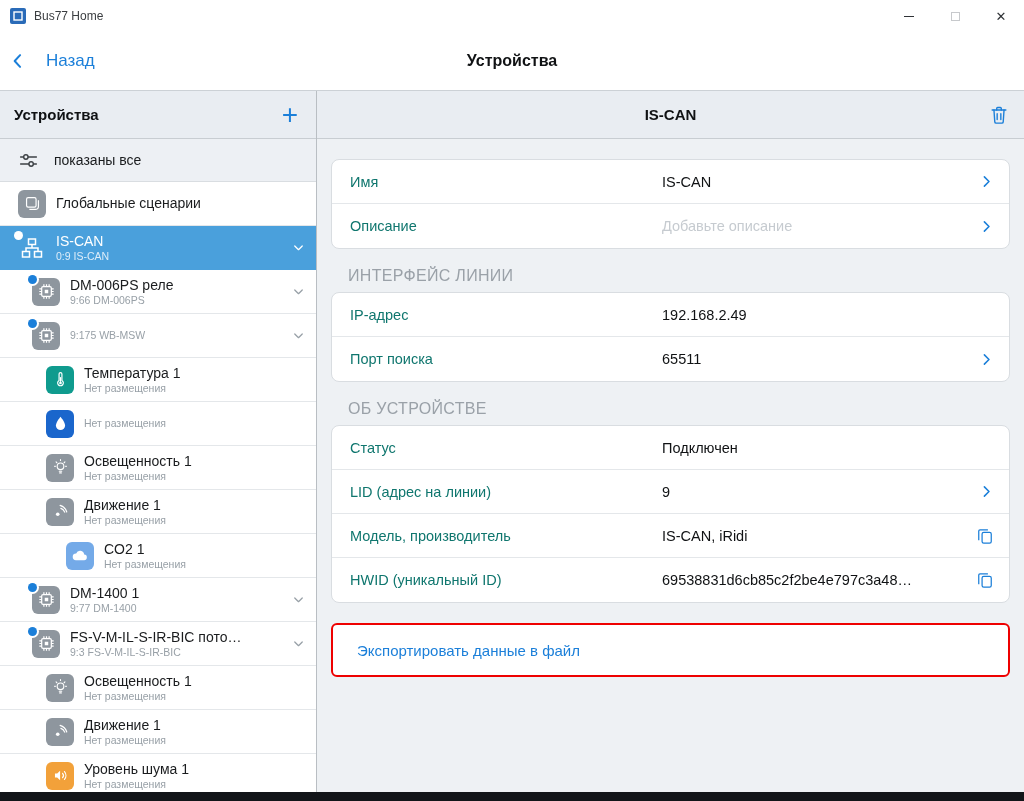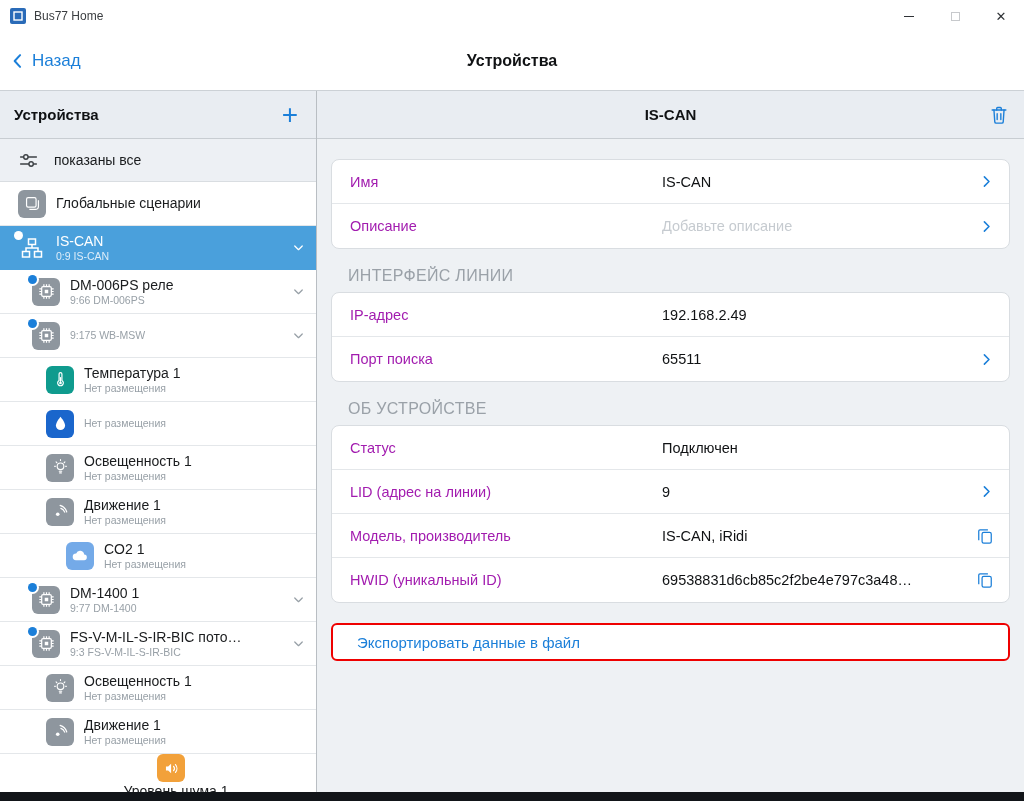--- a/index.html
+++ b/index.html
@@ -15,21 +15,21 @@
   .app-icon { width:16px; height:16px; flex:none; display:flex; }
   .title-text { margin-left:8px; font-size:12px; color:#3a3d40; }
   .win-controls { margin-left:auto; display:flex; height:100%; }
   .win-btn { width:46px; display:flex; align-items:center; justify-content:center; }
   .min-glyph { width:10px; height:1px; background:#2f3236; }
   .max-glyph { width:9px; height:9px; border:1px solid #c7c9cc; box-sizing:border-box; }
   .close-glyph { font-size:13px; color:#2f3236; line-height:1; }
 
   
   .nav { height:58px; flex:none; background:#fff; border-bottom:1px solid #ccd1d6; display:flex; align-items:center; position:relative; }
-  .back-btn { display:flex; align-items:center; margin-left:8px; gap:4px; color:#1b7fd9; font-size:17px; z-index:2; }
+  .back-btn { display:flex; align-items:center; margin-left:8px; gap:18px; color:#1b7fd9; font-size:17px; z-index:2; }
   .nav-title { position:absolute; left:0; right:0; text-align:center; font-size:16px; font-weight:700; color:#101214; }
 
   
   .body-area { flex:1; display:flex; min-height:0; }
 
   .sidebar { width:317px; flex:none; border-right:1px solid #b9bec3; display:flex; flex-direction:column; background:#fff; box-sizing:border-box; }
   .panel-header { height:48px; flex:none; background:#e9edf2; border-bottom:1px solid #c8cdd2; display:flex; align-items:center; box-sizing:border-box; padding:0 14px; }
   .side-title { font-weight:700; font-size:15px; color:#101214; }
   .add-btn { margin-left:auto; color:#1b7fd9; font-size:28px; font-weight:300; line-height:26px; padding-right:4px; }
 
@@ -52,26 +52,26 @@
   .main { flex:1; display:flex; flex-direction:column; background:#eef1f4; min-width:0; }
   .main-header { justify-content:center; position:relative; }
   .main-title { font-weight:700; font-size:15px; color:#101214; }
   .trash-btn { position:absolute; right:14px; top:0; height:100%; display:flex; align-items:center; }
 
   .content { flex:1; padding:20px 14px 0 14px; overflow:hidden; }
   .card { background:#fff; border:1px solid #d9dde1; border-radius:8px; overflow:hidden; }
   .section-header { margin:18px 0 7px 17px; font-size:16px; color:#9aa1a8; letter-spacing:.3px; }
   .setting-row { height:44px; box-sizing:border-box; display:flex; align-items:center; padding:0 14px 0 18px; border-bottom:1px solid #e4e7ea; position:relative; }
   .setting-row:last-child { border-bottom:none; }
-  .s-label { font-size:14.5px; color:#a21caf; }
+  .s-label { font-size:14.5px; color:#0f766e; }
   .s-value { position:absolute; left:330px; right:48px; font-size:14.5px; color:#101214; white-space:nowrap; overflow:hidden; text-overflow:ellipsis; }
   .s-value.placeholder { color:#c6cbd0; }
   .s-accessory { margin-left:auto; display:flex; align-items:center; }
 
-  .export-card { margin-top:20px; background:#fff; border:2px solid #ee0000; border-radius:6px; height:38px; display:flex; align-items:center; padding:0 24px; box-sizing:border-box; }
+  .export-card { margin-top:20px; background:#fff; border:2px solid #ee0000; border-radius:6px; height:54px; display:flex; align-items:center; padding:0 24px; box-sizing:border-box; }
   .export-label { color:#1b7fd9; font-size:15px; }
 
   .bottom-strip { height:9px; flex:none; background:#121519; }
 </style>
 </head>
 <body>
 
 <div class="window">
 
   <div class="titlebar">
@@ -334,21 +334,21 @@
                   <path d="M12.5 8a8.5 8.5 0 0 1 4.8 4.8"></path>
                   <path d="M11.5 4.2a12.6 12.6 0 0 1 8.4 8.4"></path>
                 </g>
               </svg>
             </span>
             <div class="row-text">
               <div class="row-title">Движение 1</div>
               <div class="row-sub">Нет размещения</div>
             </div>
           </div>
-          <div class="tree-row" style="padding-left: 46px; flex-direction: column;">
+          <div class="tree-row" style="padding-left: 46px;">
             <span class="row-icon" style="background: rgb(242, 161, 58);">
               <svg viewBox="0 0 24 24" width="19" height="19">
                 <g stroke="#fff" stroke-width="1.5" stroke-linecap="round">
                   <path d="M5 9.5v5h2.8l3.7 3.6V5.9L7.8 9.5Z" fill="#fff" stroke="none"></path>
                   <path d="M14.6 9.2a4.3 4.3 0 0 1 0 5.6" fill="none"></path>
                   <path d="M17 7a7.7 7.7 0 0 1 0 10" fill="none"></path>
                 </g>
               </svg>
             </span>
             <div class="row-text">

